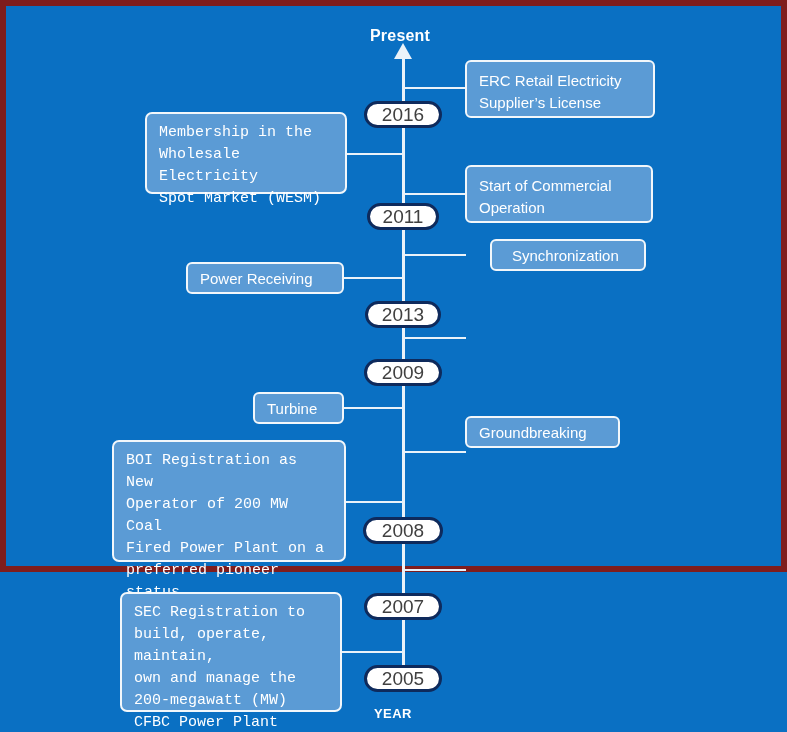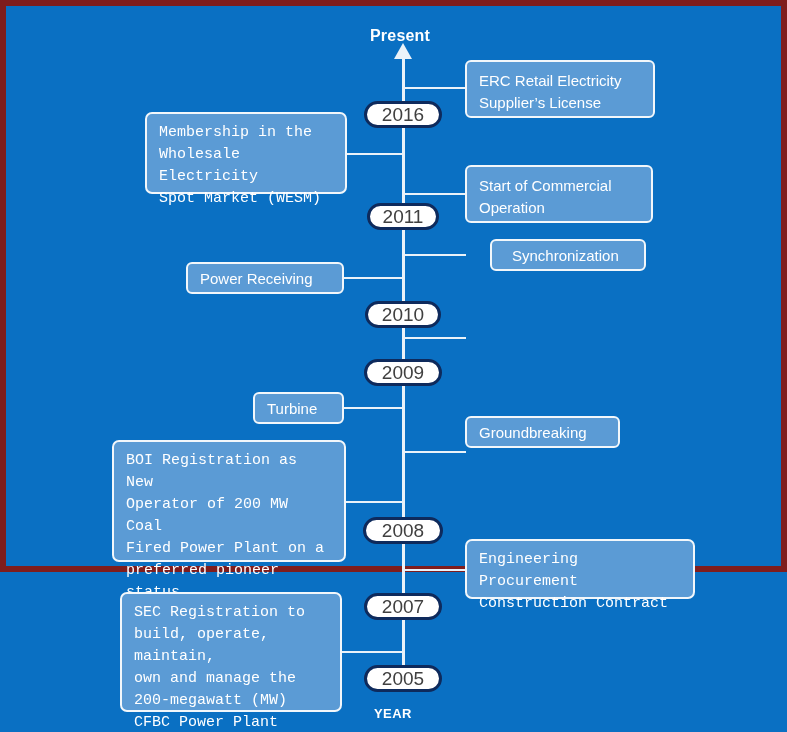--- a/index.html
+++ b/index.html
@@ -119,21 +119,21 @@
   <div class="conn-h" style="left:340px;top:495px;width:58px;"></div>
 
   <div class="conn-h" style="left:398px;top:563px;width:62px;"></div>
 
   <div class="conn-h" style="left:336px;top:645px;width:62px;"></div>
 
   <div class="year-pill" style="left:358px;top:95px;width:78px;">2016</div>
 
   <div class="year-pill" style="left:361px;top:197px;width:72px;">2011</div>
 
-  <div class="year-pill" style="left:359px;top:295px;width:76px;">2010</div>
+  <div class="year-pill" style="left:359px;top:295px;width:76px;">2013</div>
 
   <div class="year-pill" style="left:358px;top:353px;width:78px;">2009</div>
 
   <div class="year-pill" style="left:357px;top:511px;width:80px;">2008</div>
 
   <div class="year-pill" style="left:358px;top:587px;width:78px;">2007</div>
 
   <div class="year-pill" style="left:358px;top:659px;width:78px;">2005</div>
 
   <div class="event-box" style="left:459px;top:54px;width:190px;height:58px;">
@@ -170,24 +170,20 @@
   </div>
 
   <div class="event-box big" style="left:106px;top:434px;width:234px;height:122px;">
     <span class="txt">BOI Registration as New
 Operator of 200 MW Coal
 Fired Power Plant on a
 preferred pioneer status
 under EO 226</span>
   </div>
 
-  <div class="event-box big" style="left:459px;top:533px;width:230px;height:60px;">
-    <span class="txt">Engineering Procurement
-Construction Contract</span>
-  </div>
 
   <div class="event-box big" style="left:114px;top:586px;width:222px;height:120px;">
     <span class="txt">SEC Registration to
 build, operate, maintain,
 own and manage the
 200-megawatt (MW)
 CFBC Power Plant</span>
   </div>
 
 </div>

